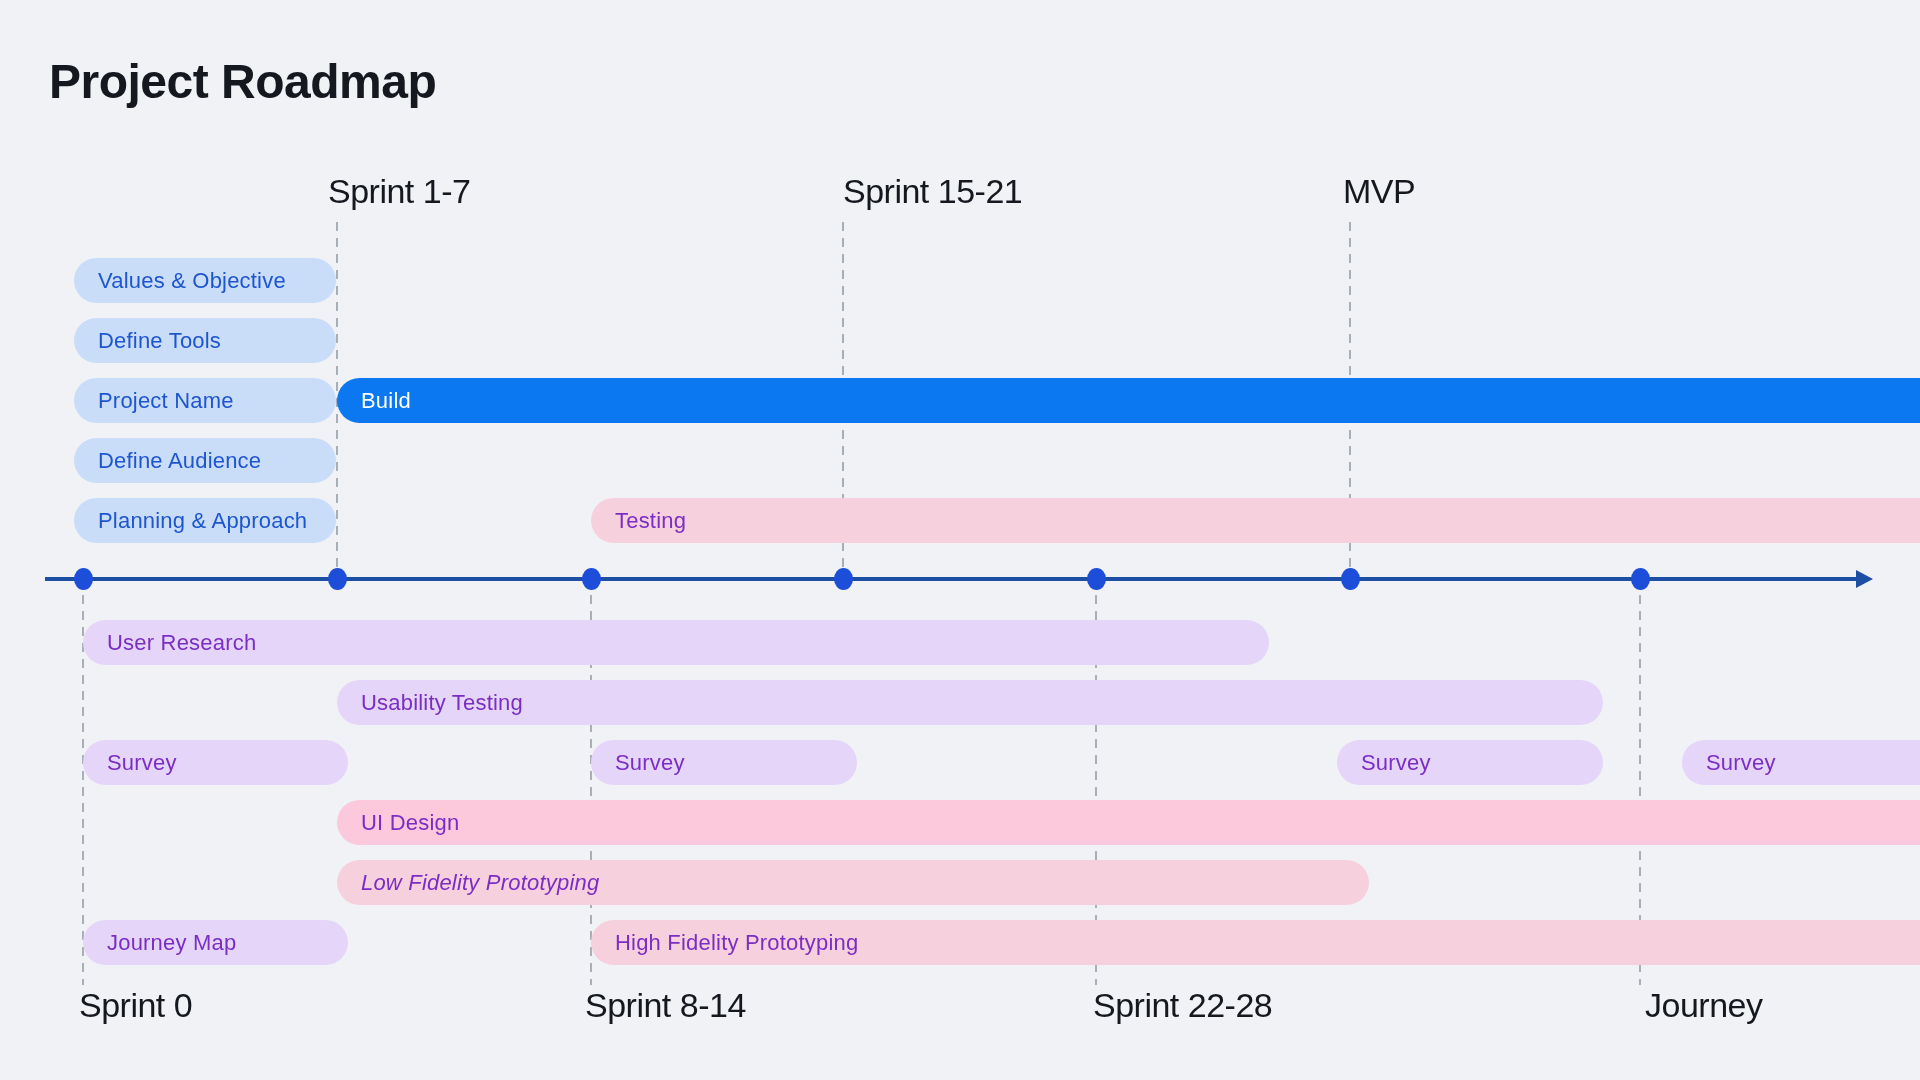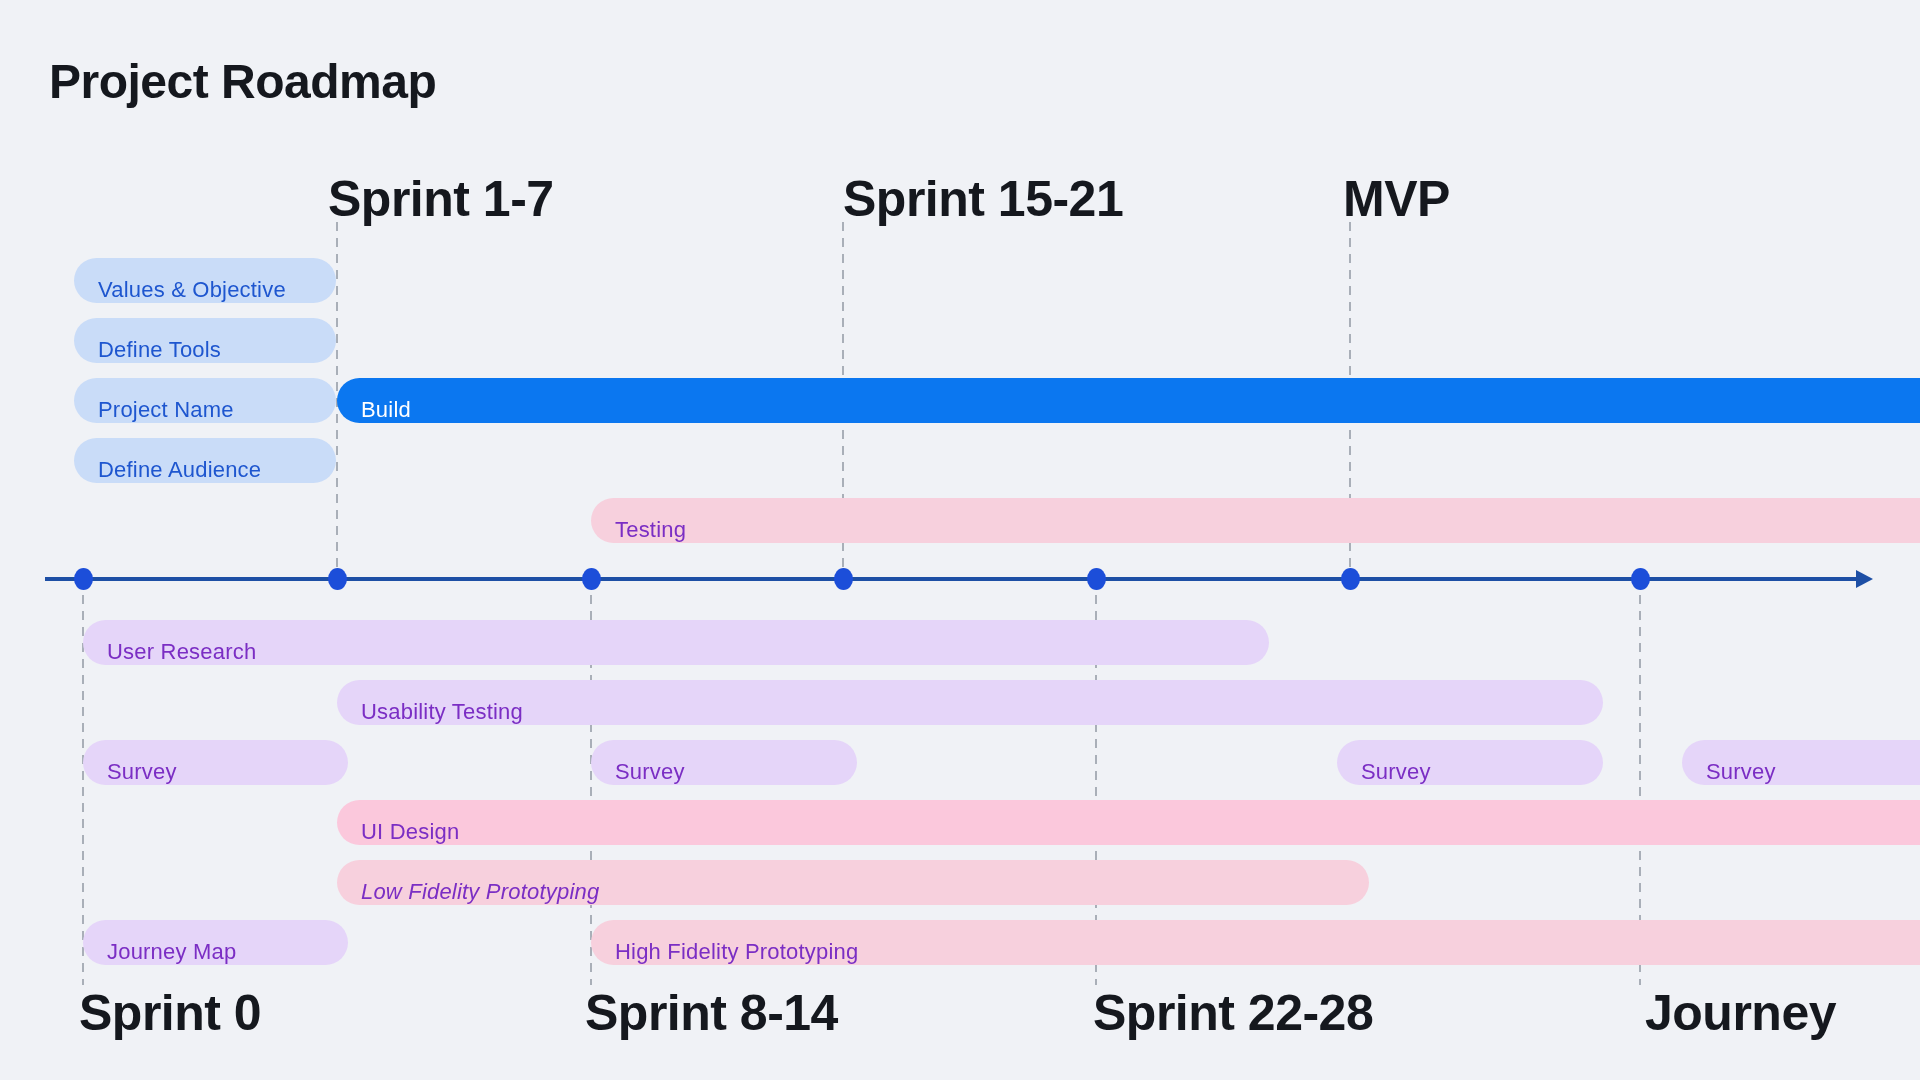--- a/index.html
+++ b/index.html
@@ -1,28 +1,28 @@
 <!DOCTYPE html>
 <html style="--canvas-bg: #F0F2F6; --label-text: #15181E; --dashed-line: #A9AFB8; --axis-line: #1D4FA5; --axis-dot: #1C4ED9; --blue-pill-bg: #C9DCF8; --blue-pill-text: #1E56CF; --build-bg: #0B77F0; --build-text: #FFFFFF; --lavender-bg: #E5D5F9; --purple-text: #7B2EC4; --pink-bright-bg: #FBC8DC; --pink-soft-bg: #F7D0DD;"><head>
 <meta charset="utf-8">
 <style>
   html,body{margin:0;padding:0;}
   body{font-family:"Liberation Sans","DejaVu Sans",sans-serif;}
   #canvas{position:relative;width:1920px;height:1080px;overflow:hidden;background:var(--canvas-bg,#F0F2F6);}
   #page-title{position:absolute;left:49px;top:54px;font-size:48px;font-weight:700;color:var(--label-text,#15181E);letter-spacing:-0.5px;}
-  .m-label{position:absolute;font-size:50px;font-weight:700;color:var(--label-text,#15181E);letter-spacing:-0.5px;white-space:nowrap;line-height:1.0;}
+  .m-label{position:absolute;font-size:34px;font-weight:400;color:var(--label-text,#15181E);letter-spacing:-0.5px;white-space:nowrap;line-height:1.0;}
   .m-label.top{top:174px;}
   .m-label.bottom{top:988px;}
   .dash{position:absolute;width:2px;background:repeating-linear-gradient(to bottom,var(--dashed-line,#A9AFB8) 0 9px,transparent 9px 16px);}
   .dash.top{top:222px;height:357px;}
   .dash.bottom{top:579px;height:406px;}
   .tl-line{position:absolute;top:577px;height:4px;background:var(--axis-line,#1D4FA5);}
   .tl-dot{position:absolute;top:568px;width:19px;height:22px;border-radius:50%;background:var(--axis-dot,#1C4ED9);}
   .tl-arrow{position:absolute;top:570px;width:0;height:0;border-left:17px solid var(--axis-line,#1D4FA5);border-top:9px solid transparent;border-bottom:9px solid transparent;}
-  .pill{position:absolute;height:45px;border-radius:23px;display:flex;align-items:flex-end;padding-left:24px;box-sizing:border-box;font-size:22px;font-weight:500;white-space:nowrap;letter-spacing:0.2px;}
+  .pill{position:absolute;height:45px;border-radius:23px;display:flex;align-items:center;padding-left:24px;box-sizing:border-box;font-size:22px;font-weight:500;white-space:nowrap;letter-spacing:0.2px;}
   .pill.bleed{border-top-right-radius:0;border-bottom-right-radius:0;}
   .style-blue{background:var(--blue-pill-bg,#C9DCF8);color:var(--blue-pill-text,#1E56CF);}
   .style-build{background:var(--build-bg,#0B77F0);color:var(--build-text,#FFFFFF);}
   .style-lavender{background:var(--lavender-bg,#E5D5F9);color:var(--purple-text,#7B2EC4);}
   .style-pink_bright{background:var(--pink-bright-bg,#FBC8DC);color:var(--purple-text,#7B2EC4);}
   .style-pink_soft{background:var(--pink-soft-bg,#F7D0DD);color:var(--purple-text,#7B2EC4);}
 </style>
 </head>
 <body>
 
@@ -59,20 +59,23 @@
     </div>
     <div class="pill style-blue" style="left: 74px; top: 378px; width: 262px;">
       <span>Project Name</span>
     </div>
     <div class="pill style-build bleed" style="left: 337px; top: 378px; width: 1583px;">
       <span>Build</span>
     </div>
     <div class="pill style-blue" style="left: 74px; top: 438px; width: 262px;">
       <span>Define Audience</span>
     </div>
+    <div class="pill style-blue" style="left: 74px; top: 498px; width: 262px;">
+      <span>Planning &amp; Approach</span>
+    </div>
     <div class="pill style-pink_soft bleed" style="left: 591px; top: 498px; width: 1329px;">
       <span>Testing</span>
     </div>
     <div class="pill style-lavender" style="left: 83px; top: 620px; width: 1186px;">
       <span>User Research</span>
     </div>
     <div class="pill style-lavender" style="left: 337px; top: 680px; width: 1266px;">
       <span>Usability Testing</span>
     </div>
     <div class="pill style-lavender" style="left: 83px; top: 740px; width: 265px;">

